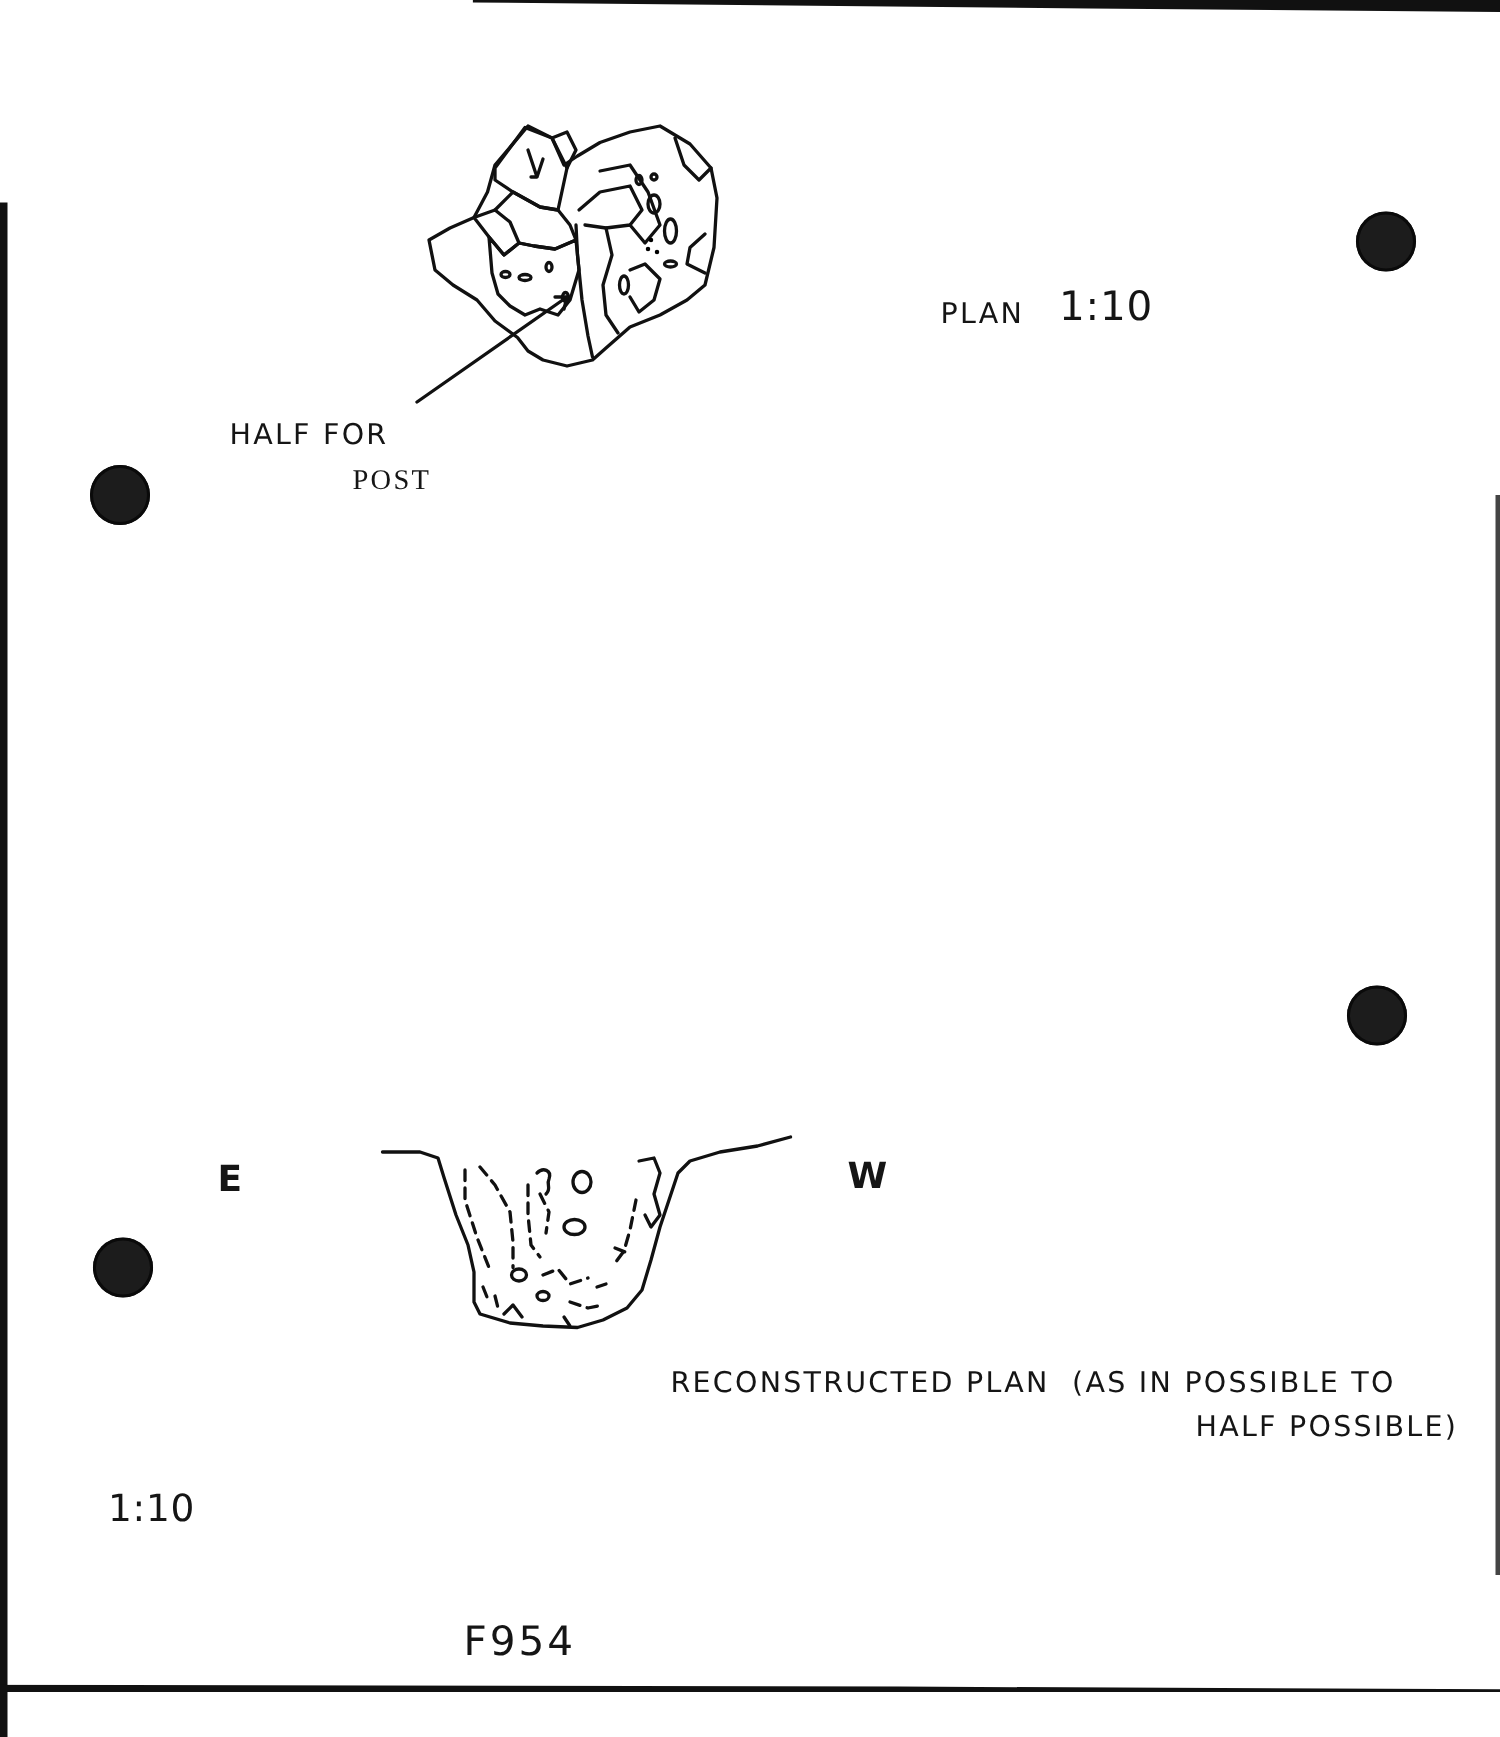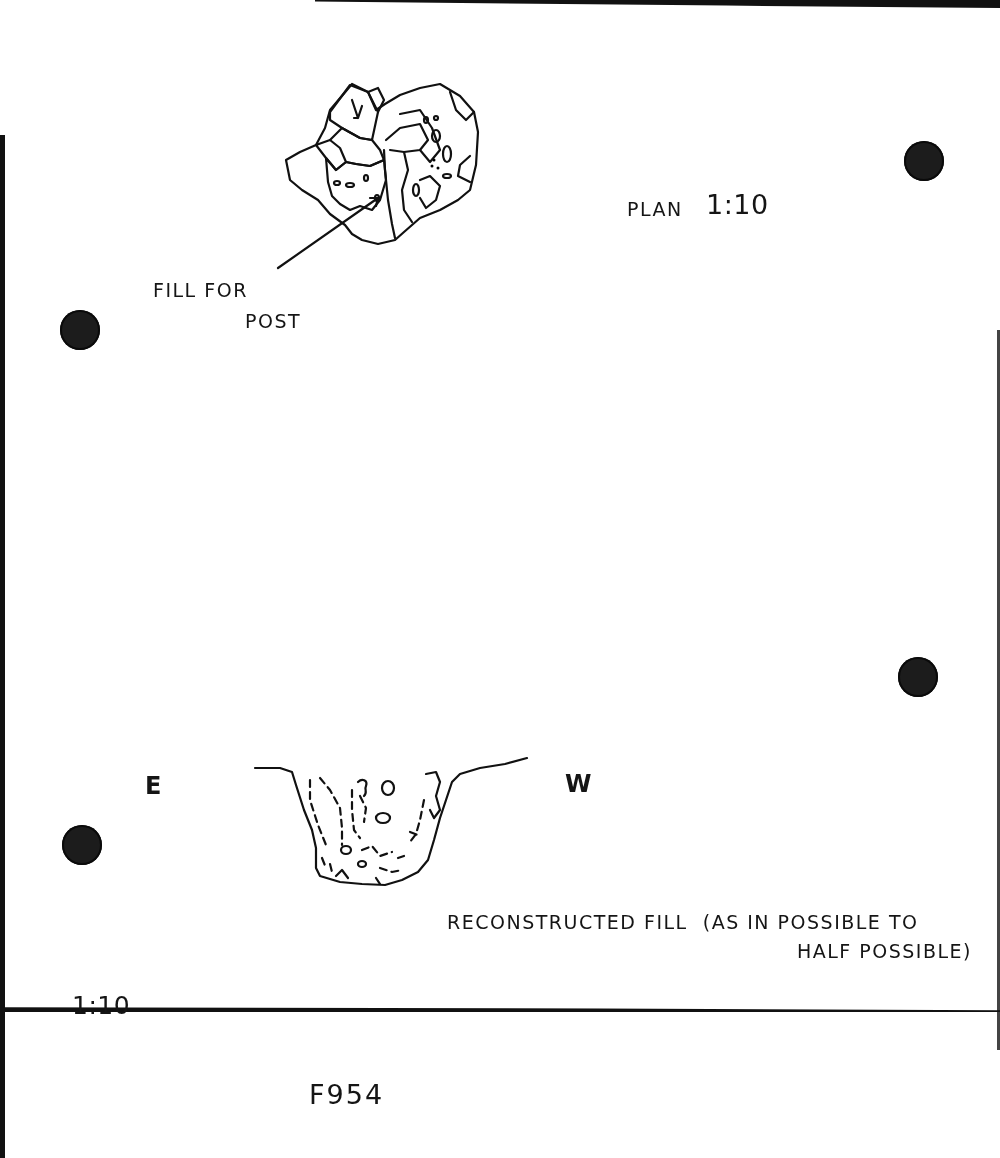--- a/index.html
+++ b/index.html
@@ -11,21 +11,21 @@
       width: 1000px;
       height: 1158px;
       position: relative;
       overflow: hidden;
       font-family: "DejaVu Sans", sans-serif;
       color: #111111;
     }
     .sheet {
       position: absolute;
       left: 0; top: 0;
-      width: 1000px; height: 1012px;
+      width: 1000px; height: 1128px;
       background: #ffffff;
     }
     .edge-top-right {
       position: absolute; left: 315px; top: 0; width: 685px; height: 8px;
       background: #111;
       clip-path: polygon(0 0, 100% 0, 100% 100%, 60% 70%, 0 20%);
     }
     .edge-left {
       position: absolute; left: 0; top: 135px; width: 5px; height: 1023px;
       background: #111;
@@ -150,26 +150,26 @@
     <path class="dash" d="M380,868 L392,872 L402,870"></path>
     <path class="dash" d="M322,858 L326,868 M330,864 L332,872"></path>
     <path d="M336,876 L342,870 L348,878"></path>
     <path class="dash" d="M398,858 L404,856"></path>
     <path class="dash" d="M376,878 L380,884"></path>
   </svg>
 
   <div class="label small" style="left:627px; top:198px;">PLAN</div>
   <div class="label scale-big" style="left:706px; top:189px;">1:10</div>
 
-  <div class="label small" style="left:153px; top:279px;">FILL FOR</div>
-  <div class="label small" style="left:245px; top:310px;">POST</div>
+  <div class="label small" style="left:153px; top:279px;">HALF FOR</div>
+  <div class="label small" style="left:235px; top:310px;font-family:Liberation Serif, serif;">POST</div>
 
   <div class="label dir" style="left:145px; top:772px;">E</div>
   <div class="label dir" style="left:565px; top:770px;">W</div>
 
-  <div class="label small" style="left:447px; top:911px;">RECONSTRUCTED FILL  (AS IN POSSIBLE TO</div>
+  <div class="label small" style="left:447px; top:911px;">RECONSTRUCTED PLAN  (AS IN POSSIBLE TO</div>
   <div class="label small" style="left:797px; top:940px;">HALF POSSIBLE)</div>
 
   <div class="label scale-big" style="left:72px; top:991px; font-size:25px;">1:10</div>
 
   <div class="label fig-id" style="left:309px; top:1079px;text-align:center;">F954</div>
 
 </div>
 
 </body></html>

